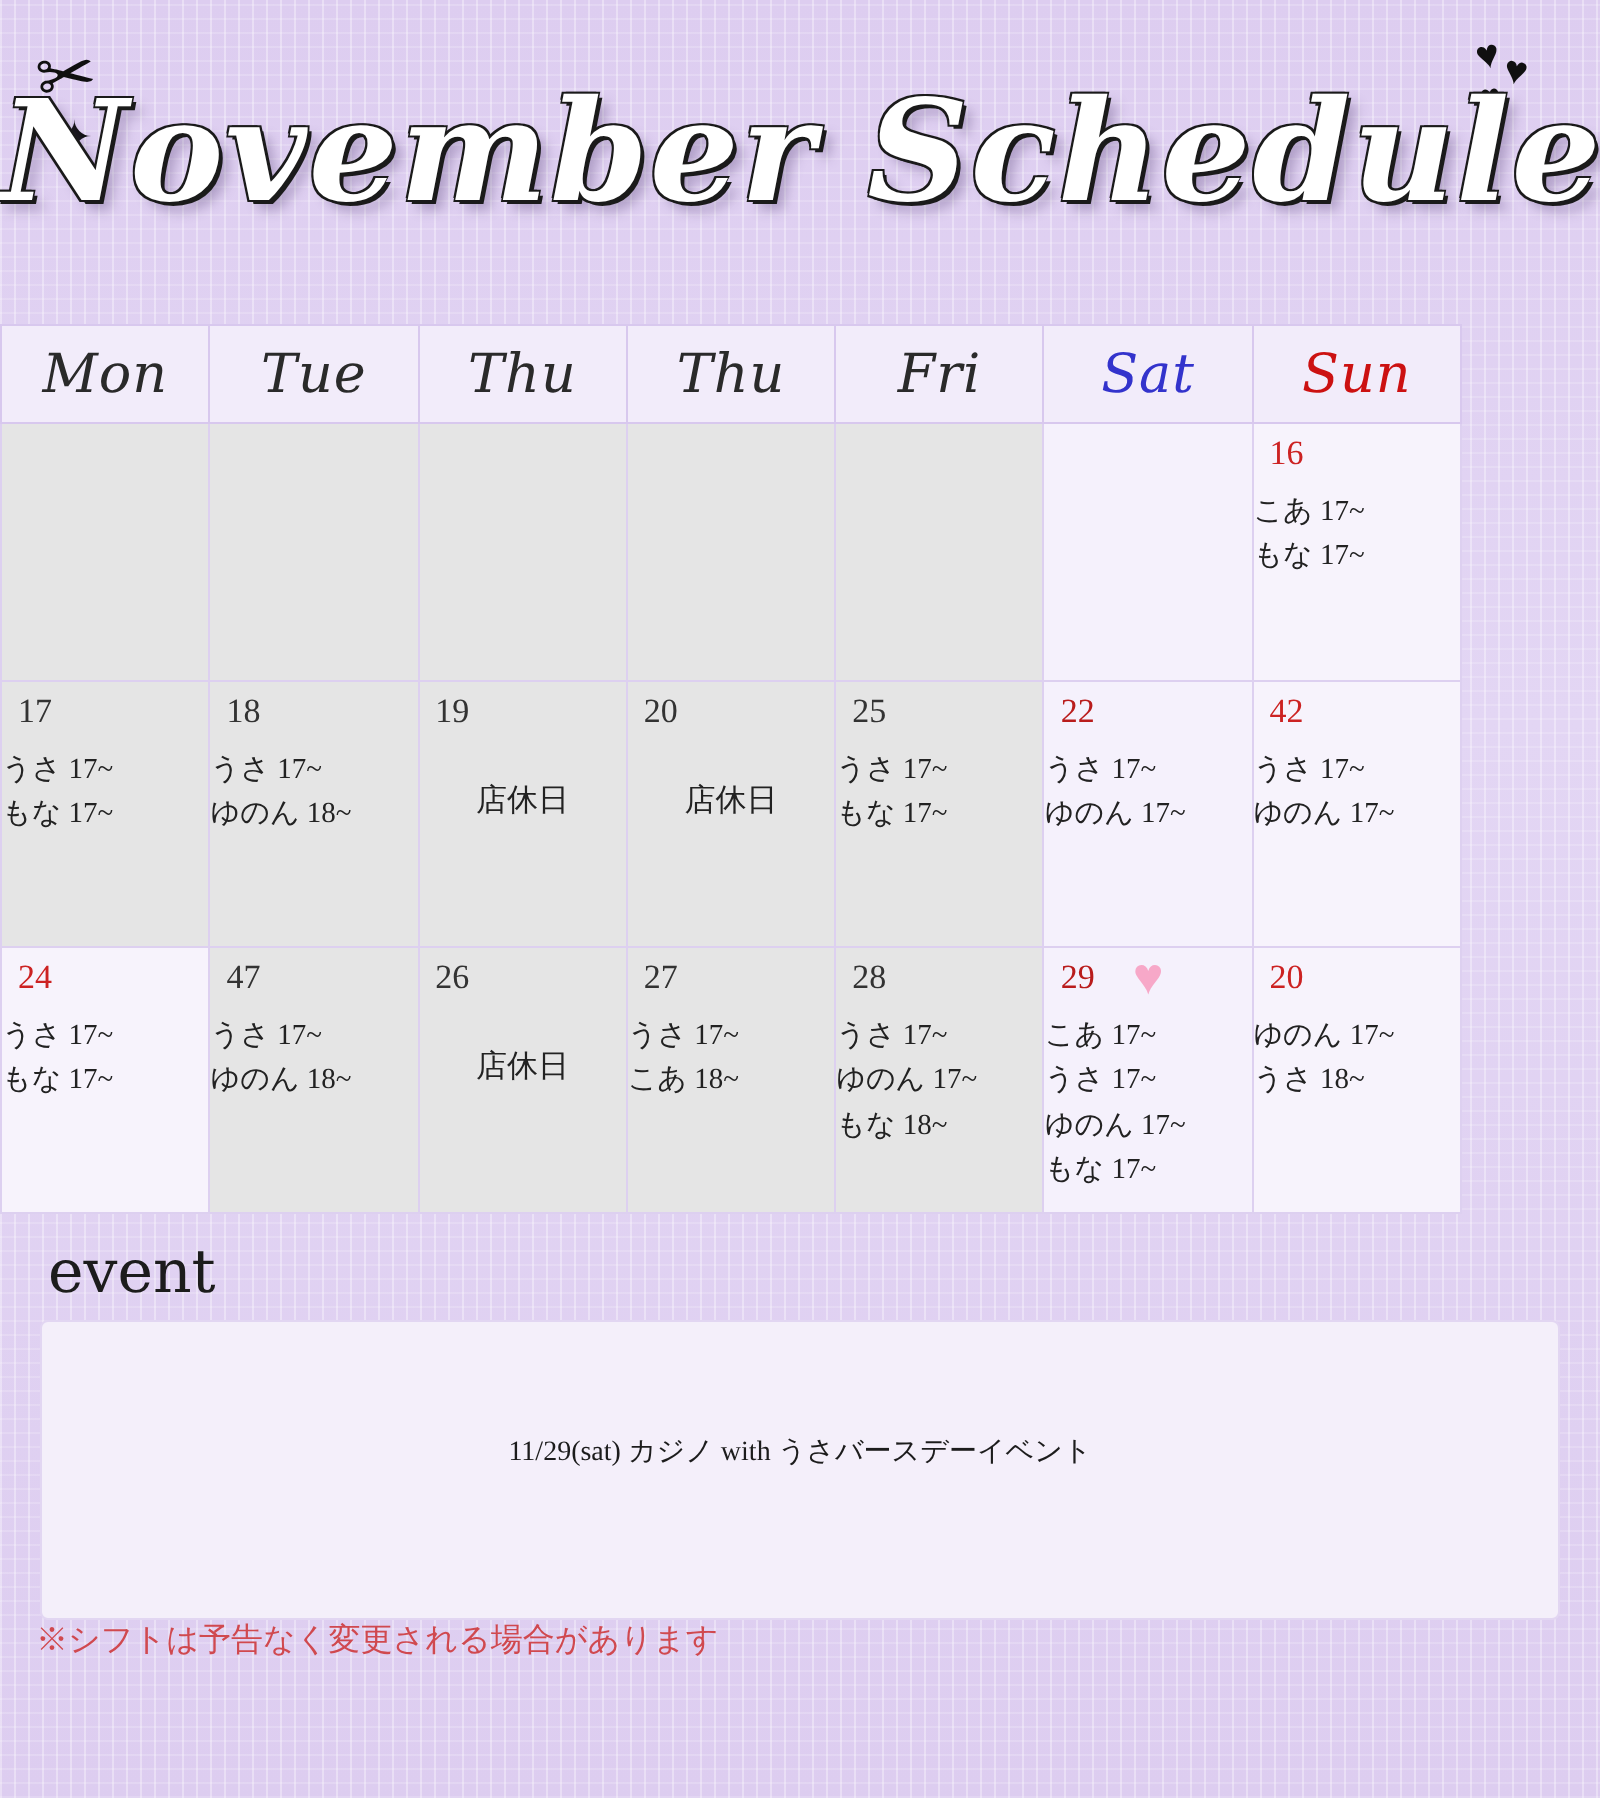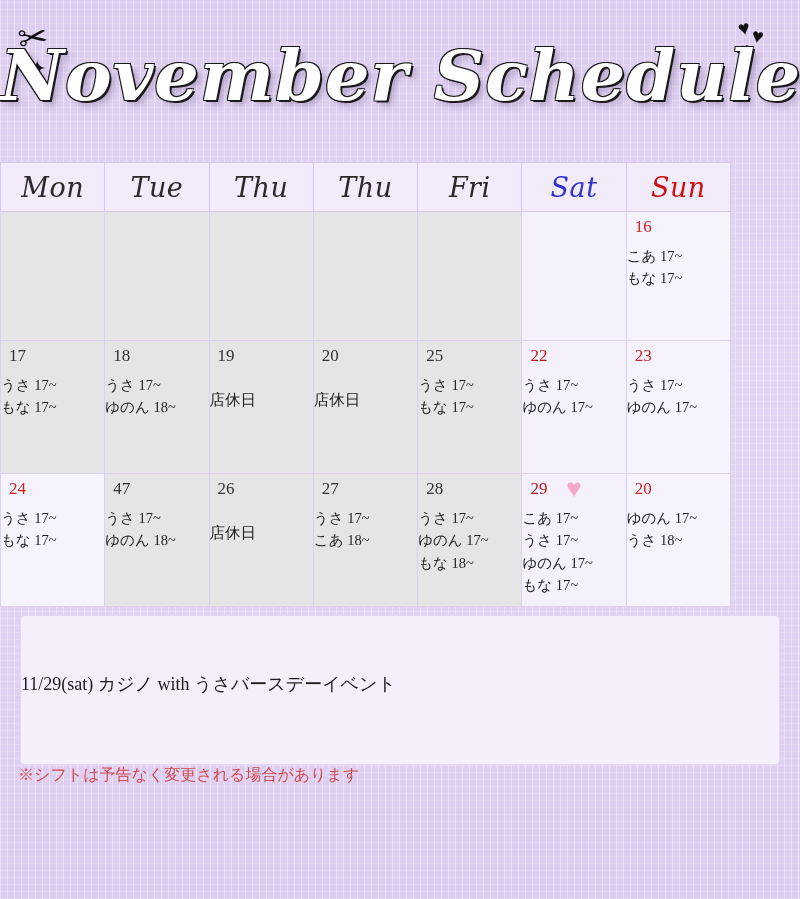--- a/index.html
+++ b/index.html
@@ -124,20 +124,21 @@
     padding: 10px 0 0 0;
     text-align: left;
     font-family: "Liberation Serif", serif;
     font-size: 14.5px;
     color: #222;
     line-height: 1.55;
   }
   .entries div { white-space: nowrap; }
   .closed {
     padding-top: 26px;
+    text-align: center;
     font-size: 15.5px;
     color: #222;
   }
   .heart-mark {
     position: absolute;
     top: 2px;
     left: 50%;
     transform: translateX(-50%);
     color: #f7a8c8;
     font-size: 26px;
@@ -161,23 +162,23 @@
     background: #f4effa;
     border: 1px solid #e2d6f2;
     border-radius: 4px;
     position: relative;
   }
   .event-text {
     position: absolute;
     top: 56px;
     left: 0;
     right: 0;
-    text-align: left;
-    font-family: "Liberation Serif", serif;
-    font-size: 18px;
+    text-align: center;
+    font-family: "Liberation Serif", serif;
+    font-size: 14px;
     color: #1c1c1c;
   }
   .notice {
     padding: 0 0 0 18px;
     font-family: "Liberation Serif", serif;
     font-size: 16px;
     color: #d0494f;
   }
 </style>
 </head>
@@ -267,21 +268,21 @@
           </div>
         </td>
         <td class="sat">
           <div class="daynum">22</div>
           <div class="entries">
             <div>うさ 17~</div>
             <div>ゆのん 17~</div>
           </div>
         </td>
         <td class="sun">
-          <div class="daynum">23</div>
+          <div class="daynum">42</div>
           <div class="entries">
             <div>うさ 17~</div>
             <div>ゆのん 17~</div>
           </div>
         </td>
       </tr>
 
       <tr>
         <td class="sun">
           <div class="daynum">24</div>
@@ -332,19 +333,20 @@
             <div>ゆのん 17~</div>
             <div>うさ 18~</div>
           </div>
         </td>
       </tr>
 
     </tbody>
   </table>
 
   <div class="event-section">
+    <div class="event-label">event</div>
     <div class="event-box">
       <div class="event-text">11/29(sat) カジノ with うさバースデーイベント</div>
     </div>
     <div class="notice">※シフトは予告なく変更される場合があります</div>
   </div>
 
 </div>
 
 </body></html>

